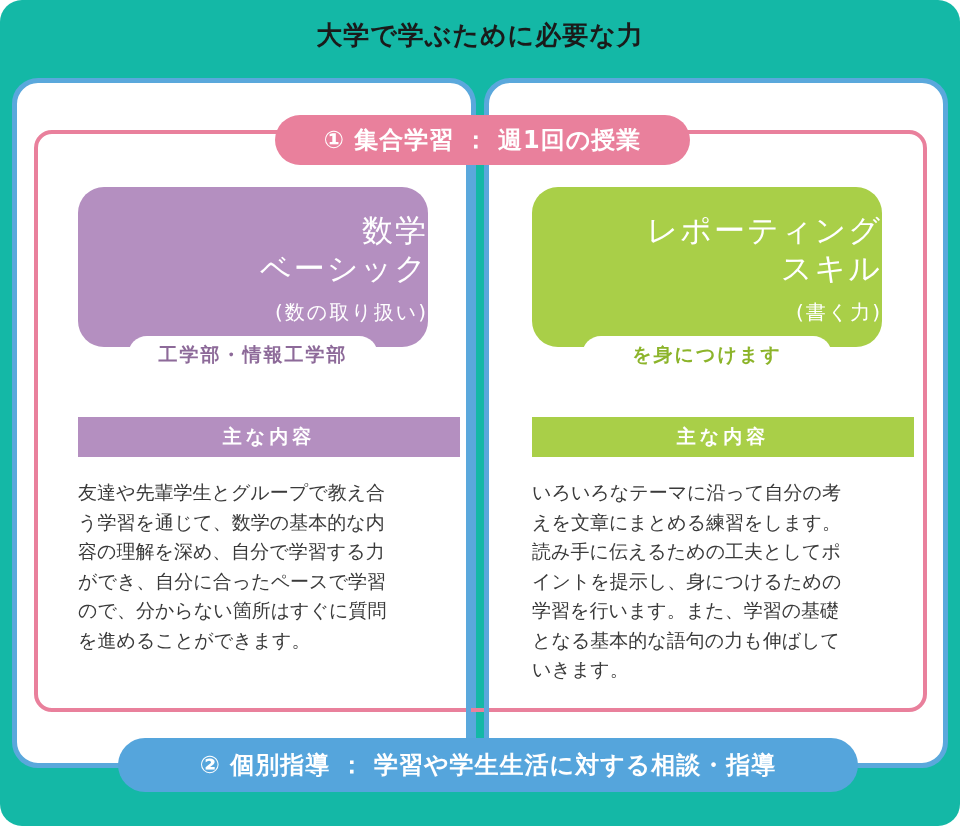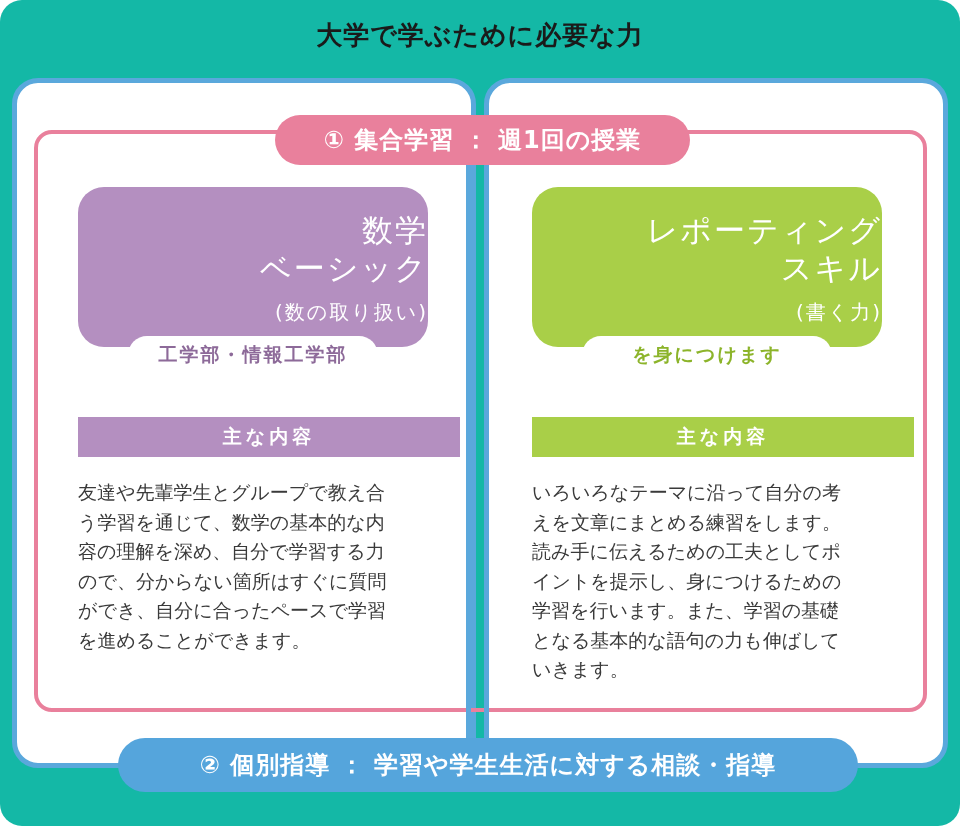--- a/index.html
+++ b/index.html
@@ -106,22 +106,22 @@
       <div>ベーシック</div>
     </div>
     <div class="card-sub">(数の取り扱い)</div>
     <div class="dept-pill">工学部・情報工学部</div>
   </div>
   <div class="section-bar bar-purple">主な内容</div>
   <div class="desc desc-left">
     <span>友達や先輩学生とグループで教え合</span>
     <span>う学習を通じて、数学の基本的な内</span>
     <span>容の理解を深め、自分で学習する力</span>
+    <span>ができ、自分に合ったペースで学習</span>
     <span>ので、分からない箇所はすぐに質問</span>
-    <span>ができ、自分に合ったペースで学習</span>
     <span>を進めることができます。</span>
   </div>
 
   <div class="card card-green">
     <div class="card-title">
       <div>レポーティング</div>
       <div>スキル</div>
     </div>
     <div class="card-sub">(書く力)</div>
     <div class="dept-pill">を身につけます</div>

